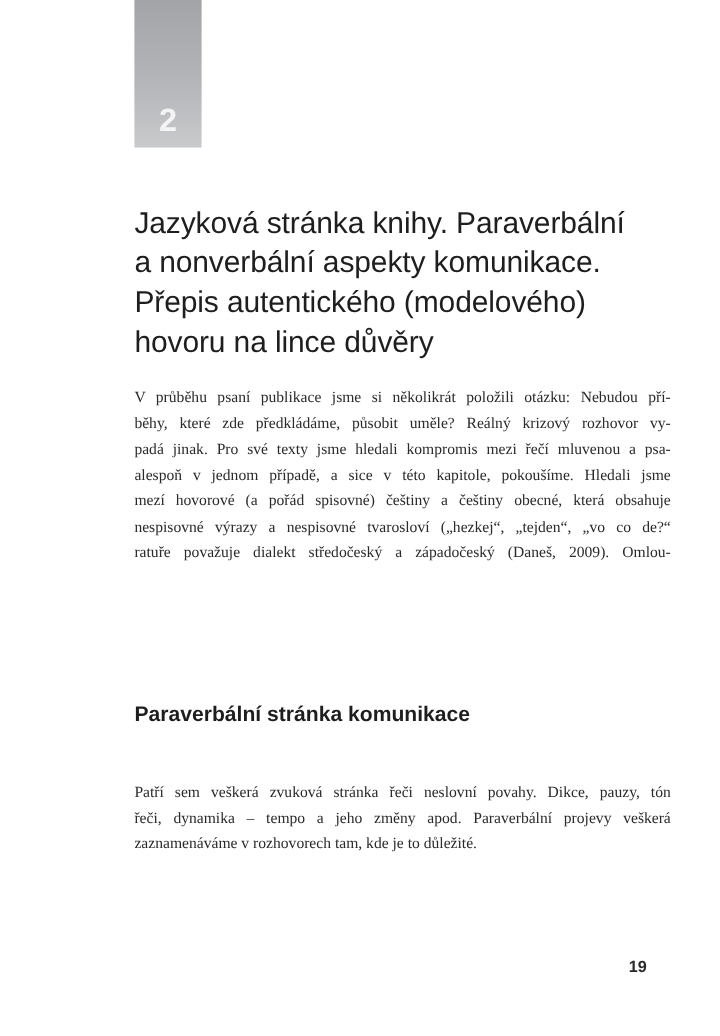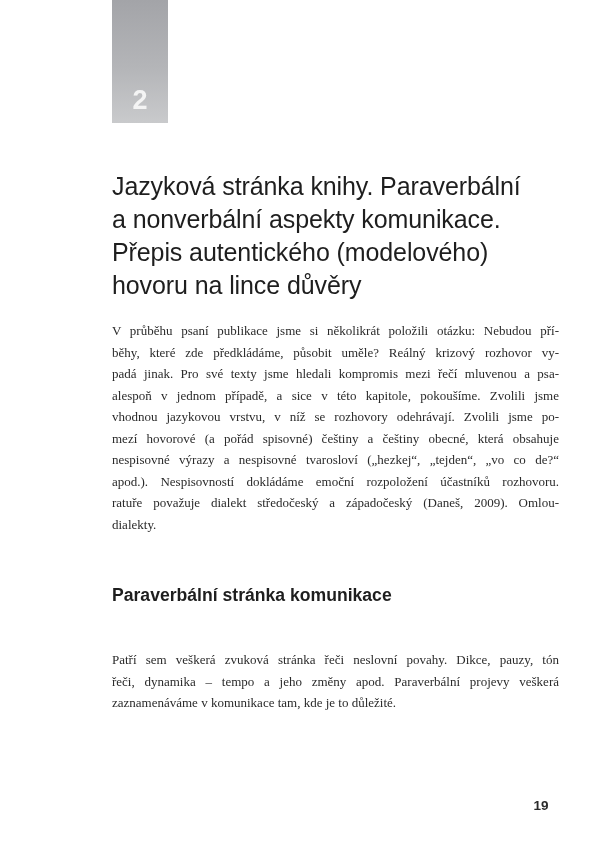--- a/index.html
+++ b/index.html
@@ -80,21 +80,21 @@
       font-size: 17.6px;
       line-height: 22px;
       color: #1e1e1e;
       white-space: nowrap;
     }
     .page-number {
       position: absolute;
       left: 524px;
       top: 798px;
       width: 34px;
-      text-align: center;
+      text-align: left;
       font-family: "Liberation Sans", sans-serif;
       font-weight: bold;
       font-size: 13.5px;
       color: #2a2a2a;
     }
   </style>
 </head>
 <body>
 
 <div class="chapter-tab">
@@ -105,30 +105,27 @@
   <span>Jazyková stránka knihy. Paraverbální</span>
   <span>a nonverbální aspekty komunikace.</span>
   <span>Přepis autentického (modelového)</span>
   <span>hovoru na lince důvěry</span>
 </h1>
 
 <p class="para para-1">
   <span class="line">V průběhu psaní publikace jsme si několikrát položili otázku: Nebudou pří-</span>
   <span class="line">běhy, které zde předkládáme, působit uměle? Reálný krizový rozhovor vy-</span>
   <span class="line">padá jinak. Pro své texty jsme hledali kompromis mezi řečí mluvenou a psa-</span>
-  <span class="line">alespoň v jednom případě, a sice v této kapitole, pokoušíme. Zvolili jsme</span>
-  <span class="line">vhodnou jazykovou vrstvu, v níž se rozhovory odehrávají. Zvolili jsme po-</span>
+  <span class="line">alespoň v jednom případě, a sice v této kapitole, pokoušíme. Hledali jsme</span>
   <span class="line">mezí hovorové (a pořád spisovné) češtiny a češtiny obecné, která obsahuje</span>
   <span class="line">nespisovné výrazy a nespisovné tvarosloví („hezkej“, „tejden“, „vo co de?“</span>
-  <span class="line">apod.). Nespisovností dokládáme emoční rozpoložení účastníků rozhovoru.</span>
   <span class="line">ratuře považuje dialekt středočeský a západočeský (Daneš, 2009). Omlou-</span>
-  <span class="line last">dialekty.</span>
 </p>
 
 <h2 class="section-heading">Paraverbální stránka komunikace</h2>
 
 <p class="para para-2">
   <span class="line">Patří sem veškerá zvuková stránka řeči neslovní povahy. Dikce, pauzy, tón</span>
   <span class="line">řeči, dynamika – tempo a jeho změny apod. Paraverbální projevy veškerá</span>
-  <span class="line last">zaznamenáváme v komunikace tam, kde je to důležité.</span>
+  <span class="line last">zaznamenáváme v rozhovorech tam, kde je to důležité.</span>
 </p>
 
 <div class="page-number">19</div>
 
 </body></html>

